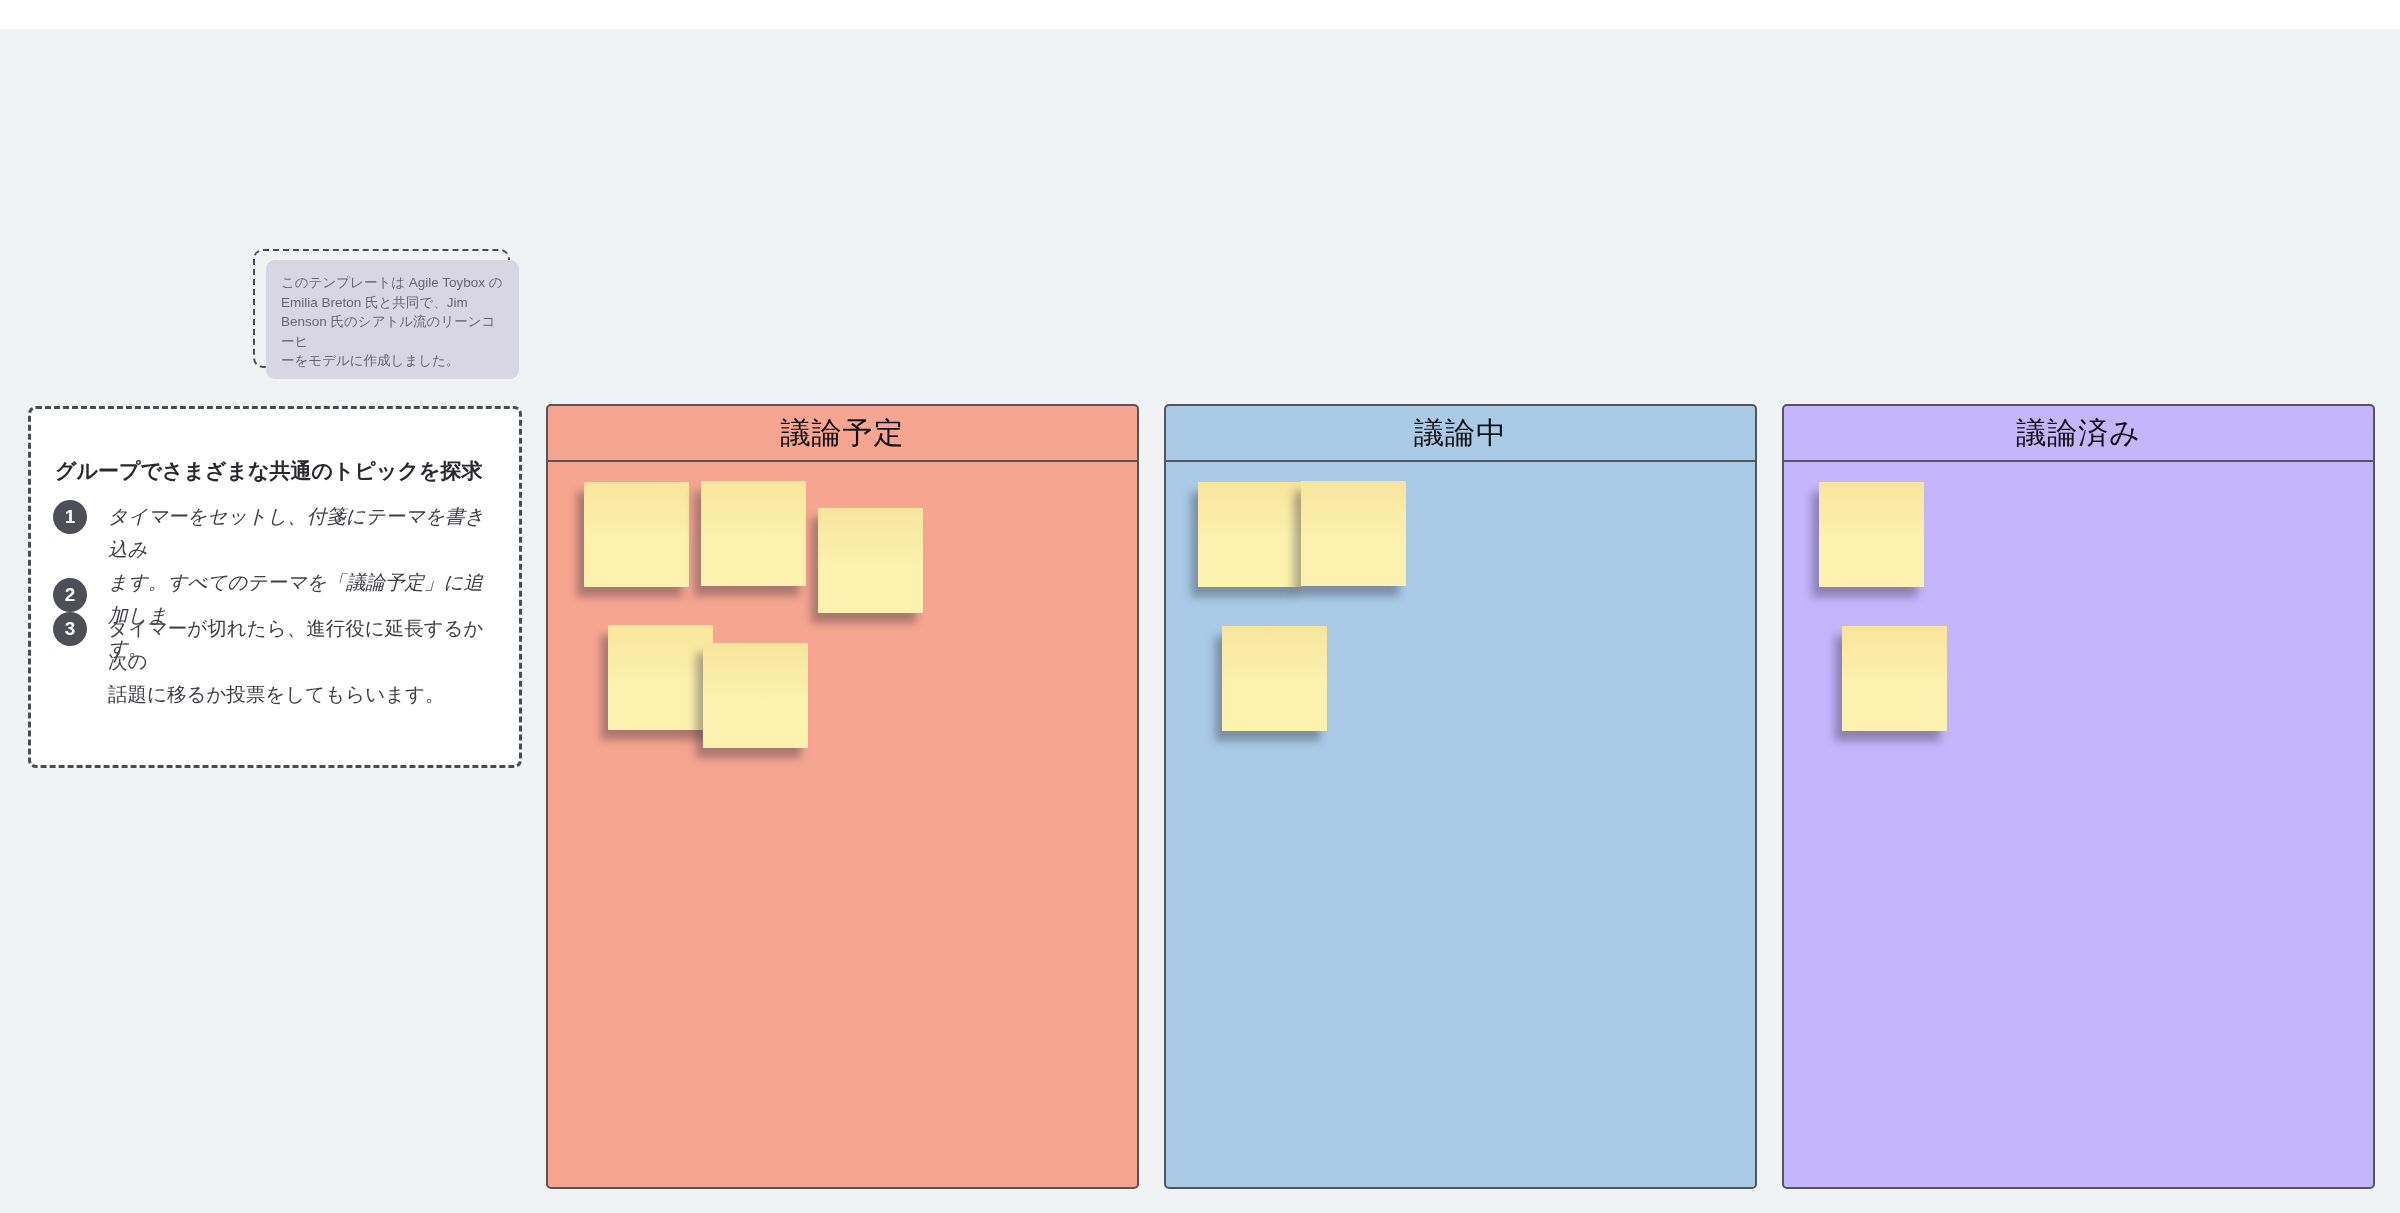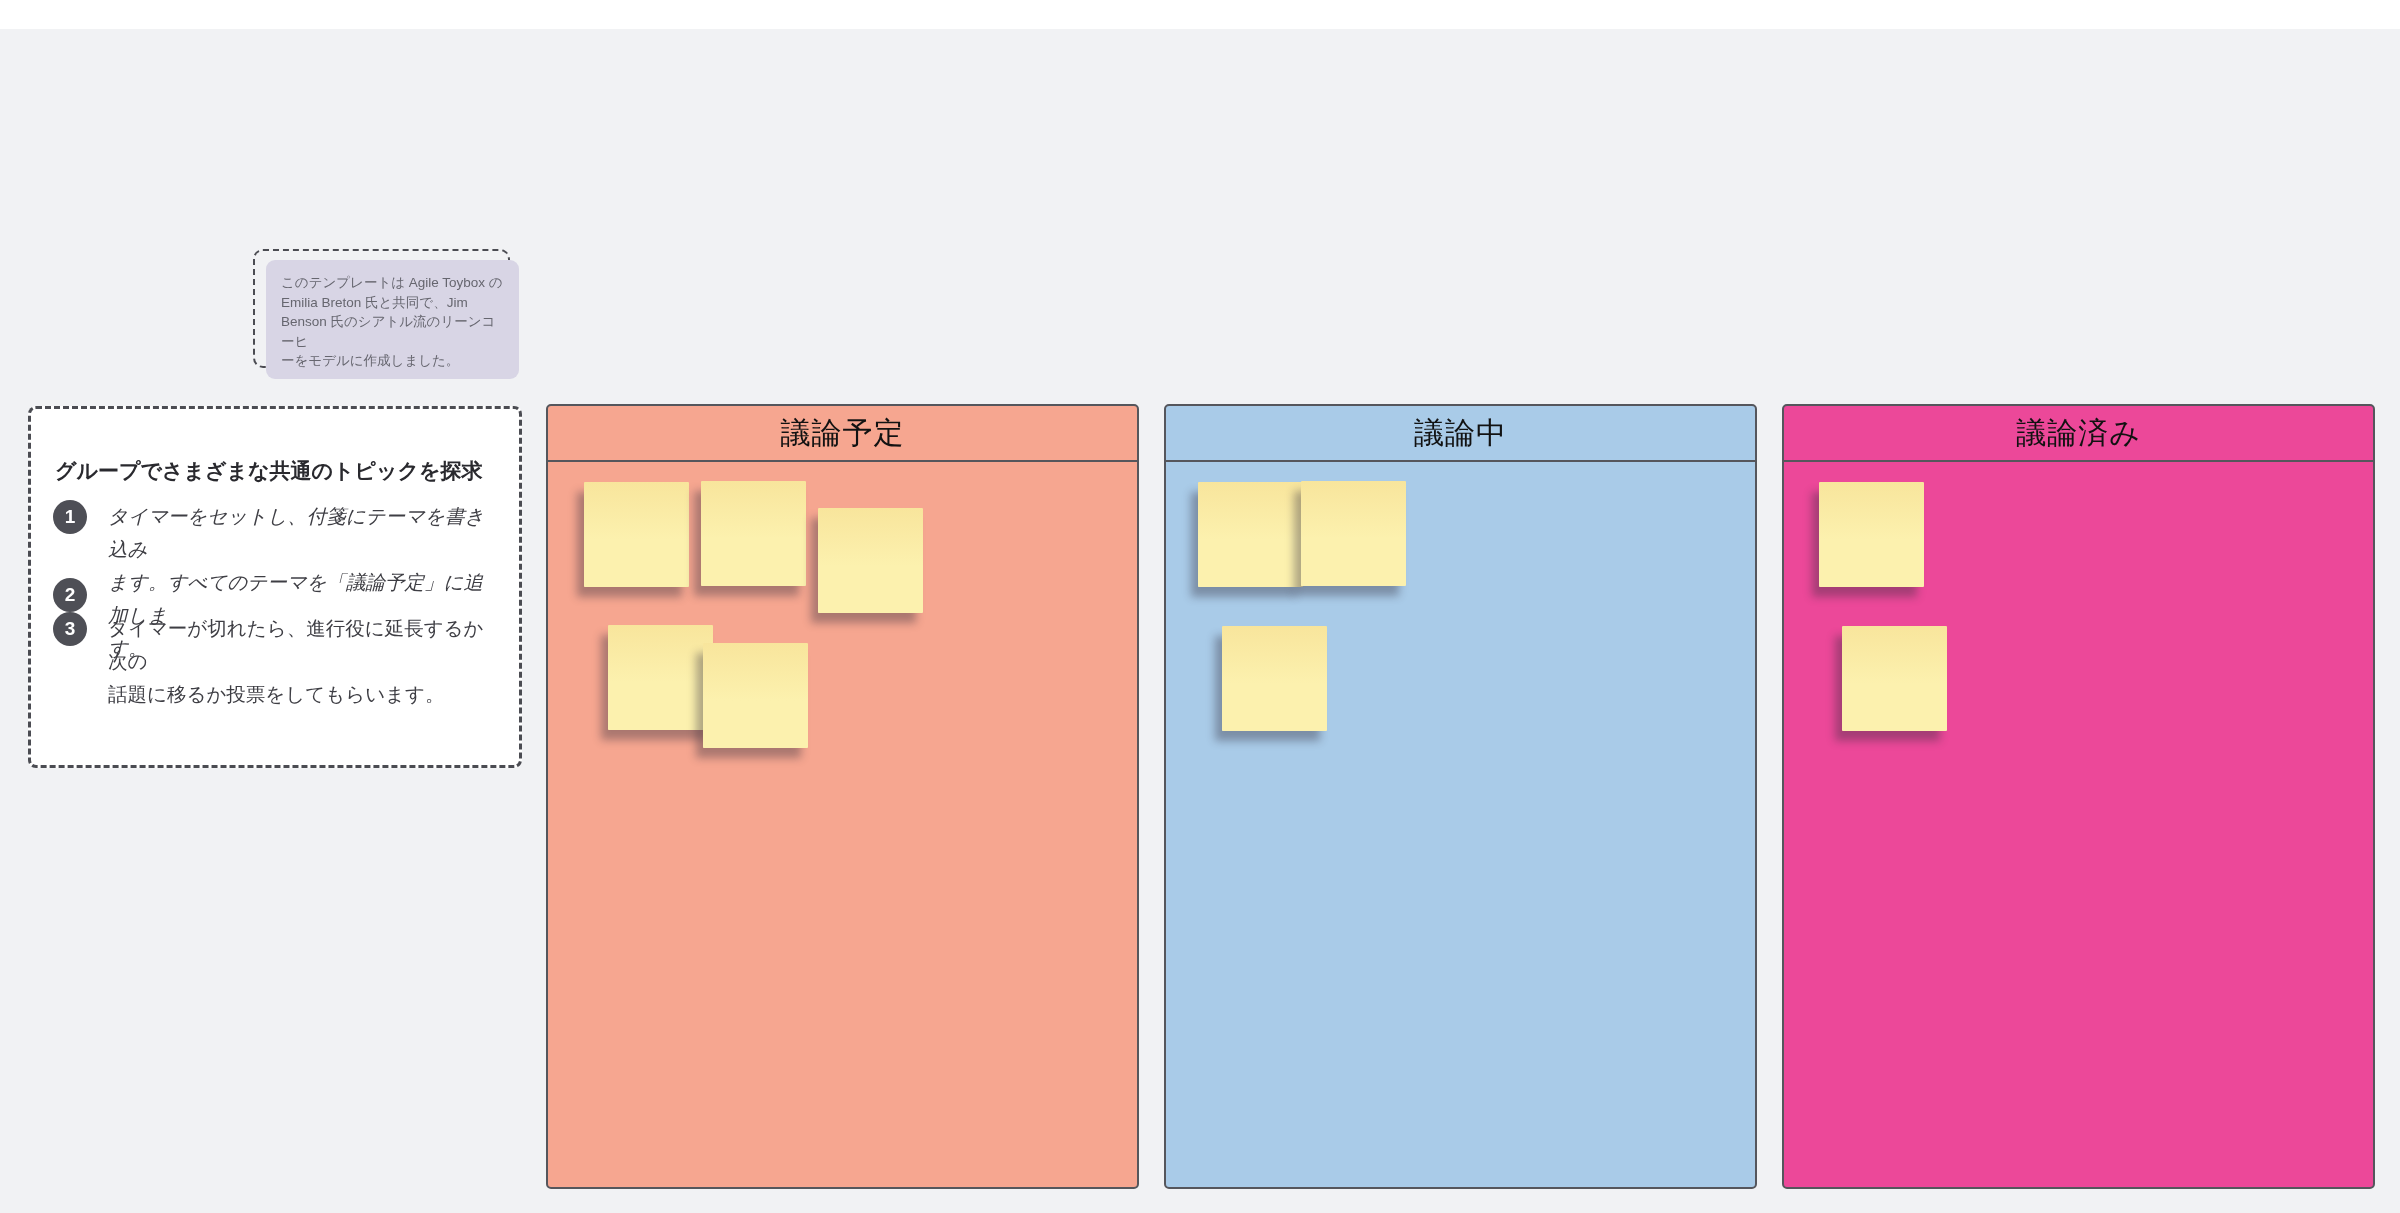--- a/index.html
+++ b/index.html
@@ -108,21 +108,21 @@
   </div>
 
   <div class="column col-1" style="background: rgb(246, 166, 144);">
     <div class="col-header">議論予定</div>
   </div>
 
   <div class="column col-2" style="background: rgb(169, 203, 232);">
     <div class="col-header">議論中</div>
   </div>
 
-  <div class="column col-3" style="background: #ec4899; text-align: center;">
+  <div class="column col-3" style="background: #c4b5fd; text-align: center;">
     <div class="col-header">議論済み</div>
   </div>
 
 <div class="sticky" style="left: 584px; top: 466px; background: linear-gradient(rgb(248, 229, 156) 0%, rgb(252, 241, 174) 55%);"></div>
     <div class="sticky" style="left: 701px; top: 465px; background: linear-gradient(rgb(248, 229, 156) 0%, rgb(252, 241, 174) 55%);"></div>
     <div class="sticky" style="left: 818px; top: 492px; background: linear-gradient(rgb(248, 229, 156) 0%, rgb(252, 241, 174) 55%);"></div>
     <div class="sticky" style="left: 608px; top: 609px; background: linear-gradient(rgb(248, 229, 156) 0%, rgb(252, 241, 174) 55%);"></div>
     <div class="sticky" style="left: 703px; top: 627px; background: linear-gradient(rgb(248, 229, 156) 0%, rgb(252, 241, 174) 55%);"></div>
     <div class="sticky" style="left: 1198px; top: 466px; background: linear-gradient(rgb(248, 229, 156) 0%, rgb(252, 241, 174) 55%);"></div>
     <div class="sticky" style="left: 1301px; top: 465px; background: linear-gradient(rgb(248, 229, 156) 0%, rgb(252, 241, 174) 55%);"></div>

